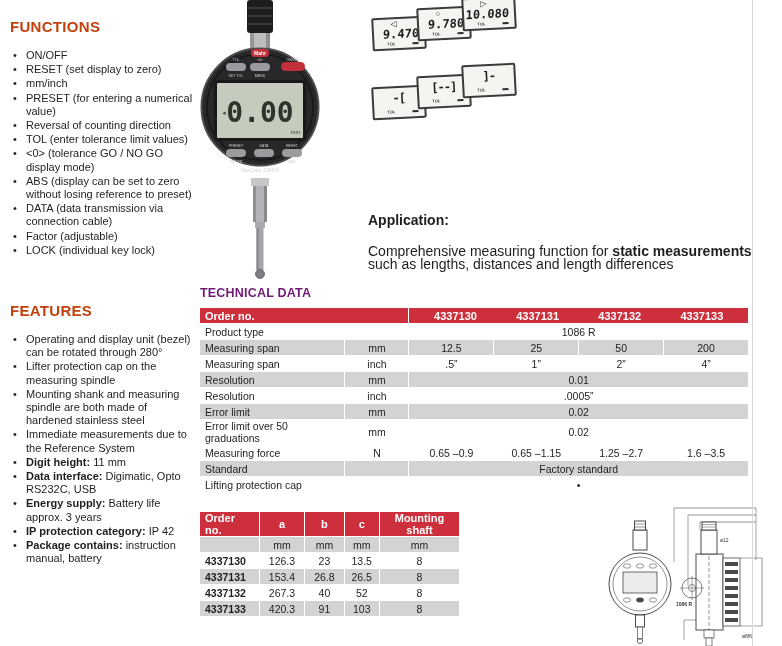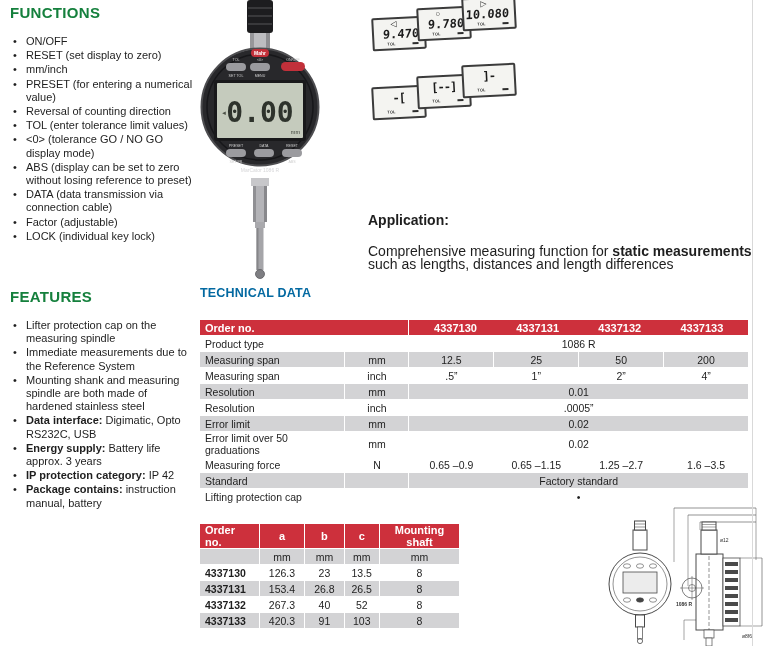--- a/index.html
+++ b/index.html
@@ -3,21 +3,21 @@
 <meta charset="utf-8">
 <style>
   html,body{margin:0;padding:0;}
   body{
     width:782px;height:646px;position:relative;overflow:hidden;
     background:#ffffff;color:#1e1e1e;
     font-family:"Liberation Sans", sans-serif;
   }
   
   .side-block{position:absolute;left:10px;width:186px;}
-  .side-heading{font-size:15px;font-weight:600;letter-spacing:.3px;color:#15803d;margin:0 0 14px 0;}
+  .side-heading{font-size:15px;font-weight:600;letter-spacing:.3px;color:#c2410c;margin:14px 0 14px 0;}
   ul.bullets{list-style:none;margin:0;padding:0;font-size:11px;line-height:13.2px;}
   ul.bullets li{position:relative;padding-left:16px;margin:0 0 1px 0;}
   ul.bullets li::before{content:"•";position:absolute;left:3px;top:0;}
   ul.bullets b{font-weight:bold;}
   
   .gauge-wrap{position:absolute;left:200px;top:0;width:145px;height:292px;}
   
   .disp-group{position:absolute;width:150px;height:50px;}
   #disp-group-1{left:372px;top:0px;}
   #disp-group-2{left:372px;top:64px;}
@@ -28,22 +28,22 @@
             text-align:right;padding-right:5px;color:#1c1c1c;transform:skewX(-5deg);}
   .disp-foot{display:flex;justify-content:space-between;align-items:center;padding:1px 6px 0 13px;}
   .disp-foot .tol{font-size:4px;font-weight:bold;color:#333;}
   .disp-foot .bar{width:6px;height:2px;background:#2c2c2c;display:block;}
   .disp2-sym{font-family:"DejaVu Sans Mono", monospace;font-weight:bold;font-size:12px;line-height:20px;
              text-align:center;color:#1c1c1c;letter-spacing:-1px;}
   
   .application{position:absolute;left:368px;top:214px;width:392px;font-size:14px;line-height:13.5px;}
   .application .app-title{font-weight:bold;margin-bottom:17px;}
   
-  .tech-title{position:absolute;left:200px;top:286px;font-size:12.5px;font-weight:bold;color:#0369a1;letter-spacing:.2px;}
-  table{border-collapse:separate;border-spacing:1px;font-size:10.5px;margin-top:12px;}
+  .tech-title{position:absolute;left:200px;top:286px;font-size:12.5px;font-weight:bold;color:#701a75;letter-spacing:.2px;}
+  table{border-collapse:separate;border-spacing:1px;font-size:10.5px;}
   #table1{position:absolute;left:199px;top:307px;width:550px;table-layout:fixed;}
   #table2{position:absolute;left:199px;top:511px;width:261px;table-layout:fixed;}
   th,td{padding:0 5px;height:15px;vertical-align:middle;}
   tr.head th{background:#cd303c;color:#fff;font-weight:bold;font-size:11px;text-align:left;}
   tr.head .numflex{display:flex;}
   tr.head .numflex span{flex:1;text-align:center;}
   td.lbl{font-weight:normal;text-align:left;}
   .ctr{text-align:center;}
   tr.shade td{background:#d3d3d5;}
   #table2 tr.unit td{background:#d3d3d5;text-align:center;}
@@ -69,23 +69,25 @@
       <li>ABS (display can be set to zero without losing reference to preset)</li>
       <li>DATA (data transmission via connection cable)</li>
       <li>Factor (adjustable)</li>
       <li>LOCK (individual key lock)</li>
     </ul>
 </div>
 
 <div class="side-block" style="top:288px;">
   <div class="side-heading">FEATURES</div>
   <ul class="bullets" id="features-list">
+      <li><span>Operating and display unit (bezel) can be rotated through 280°</span></li>
       <li><span>Lifter protection cap on the measuring spindle</span></li>
+      <li><span>Mounting shank and measuring spindle are both made of hardened stainless steel</span></li>
       <li><span>Immediate measurements due to the Reference System</span></li>
-      <li><span>Mounting shank and measuring spindle are both made of hardened stainless steel</span></li>
+      <li><b>Digit height:</b><span> 11 mm</span></li>
       <li><b>Data interface:</b><span> Digimatic, Opto RS232C, USB</span></li>
       <li><b>Energy supply:</b><span> Battery life approx. 3 years</span></li>
       <li><b>IP protection category:</b><span> IP 42</span></li>
       <li><b>Package contains:</b><span> instruction manual, battery</span></li>
     </ul>
 </div>
 
 <div class="gauge-wrap">
   <svg width="145" height="292" viewBox="0 0 145 292">
 

